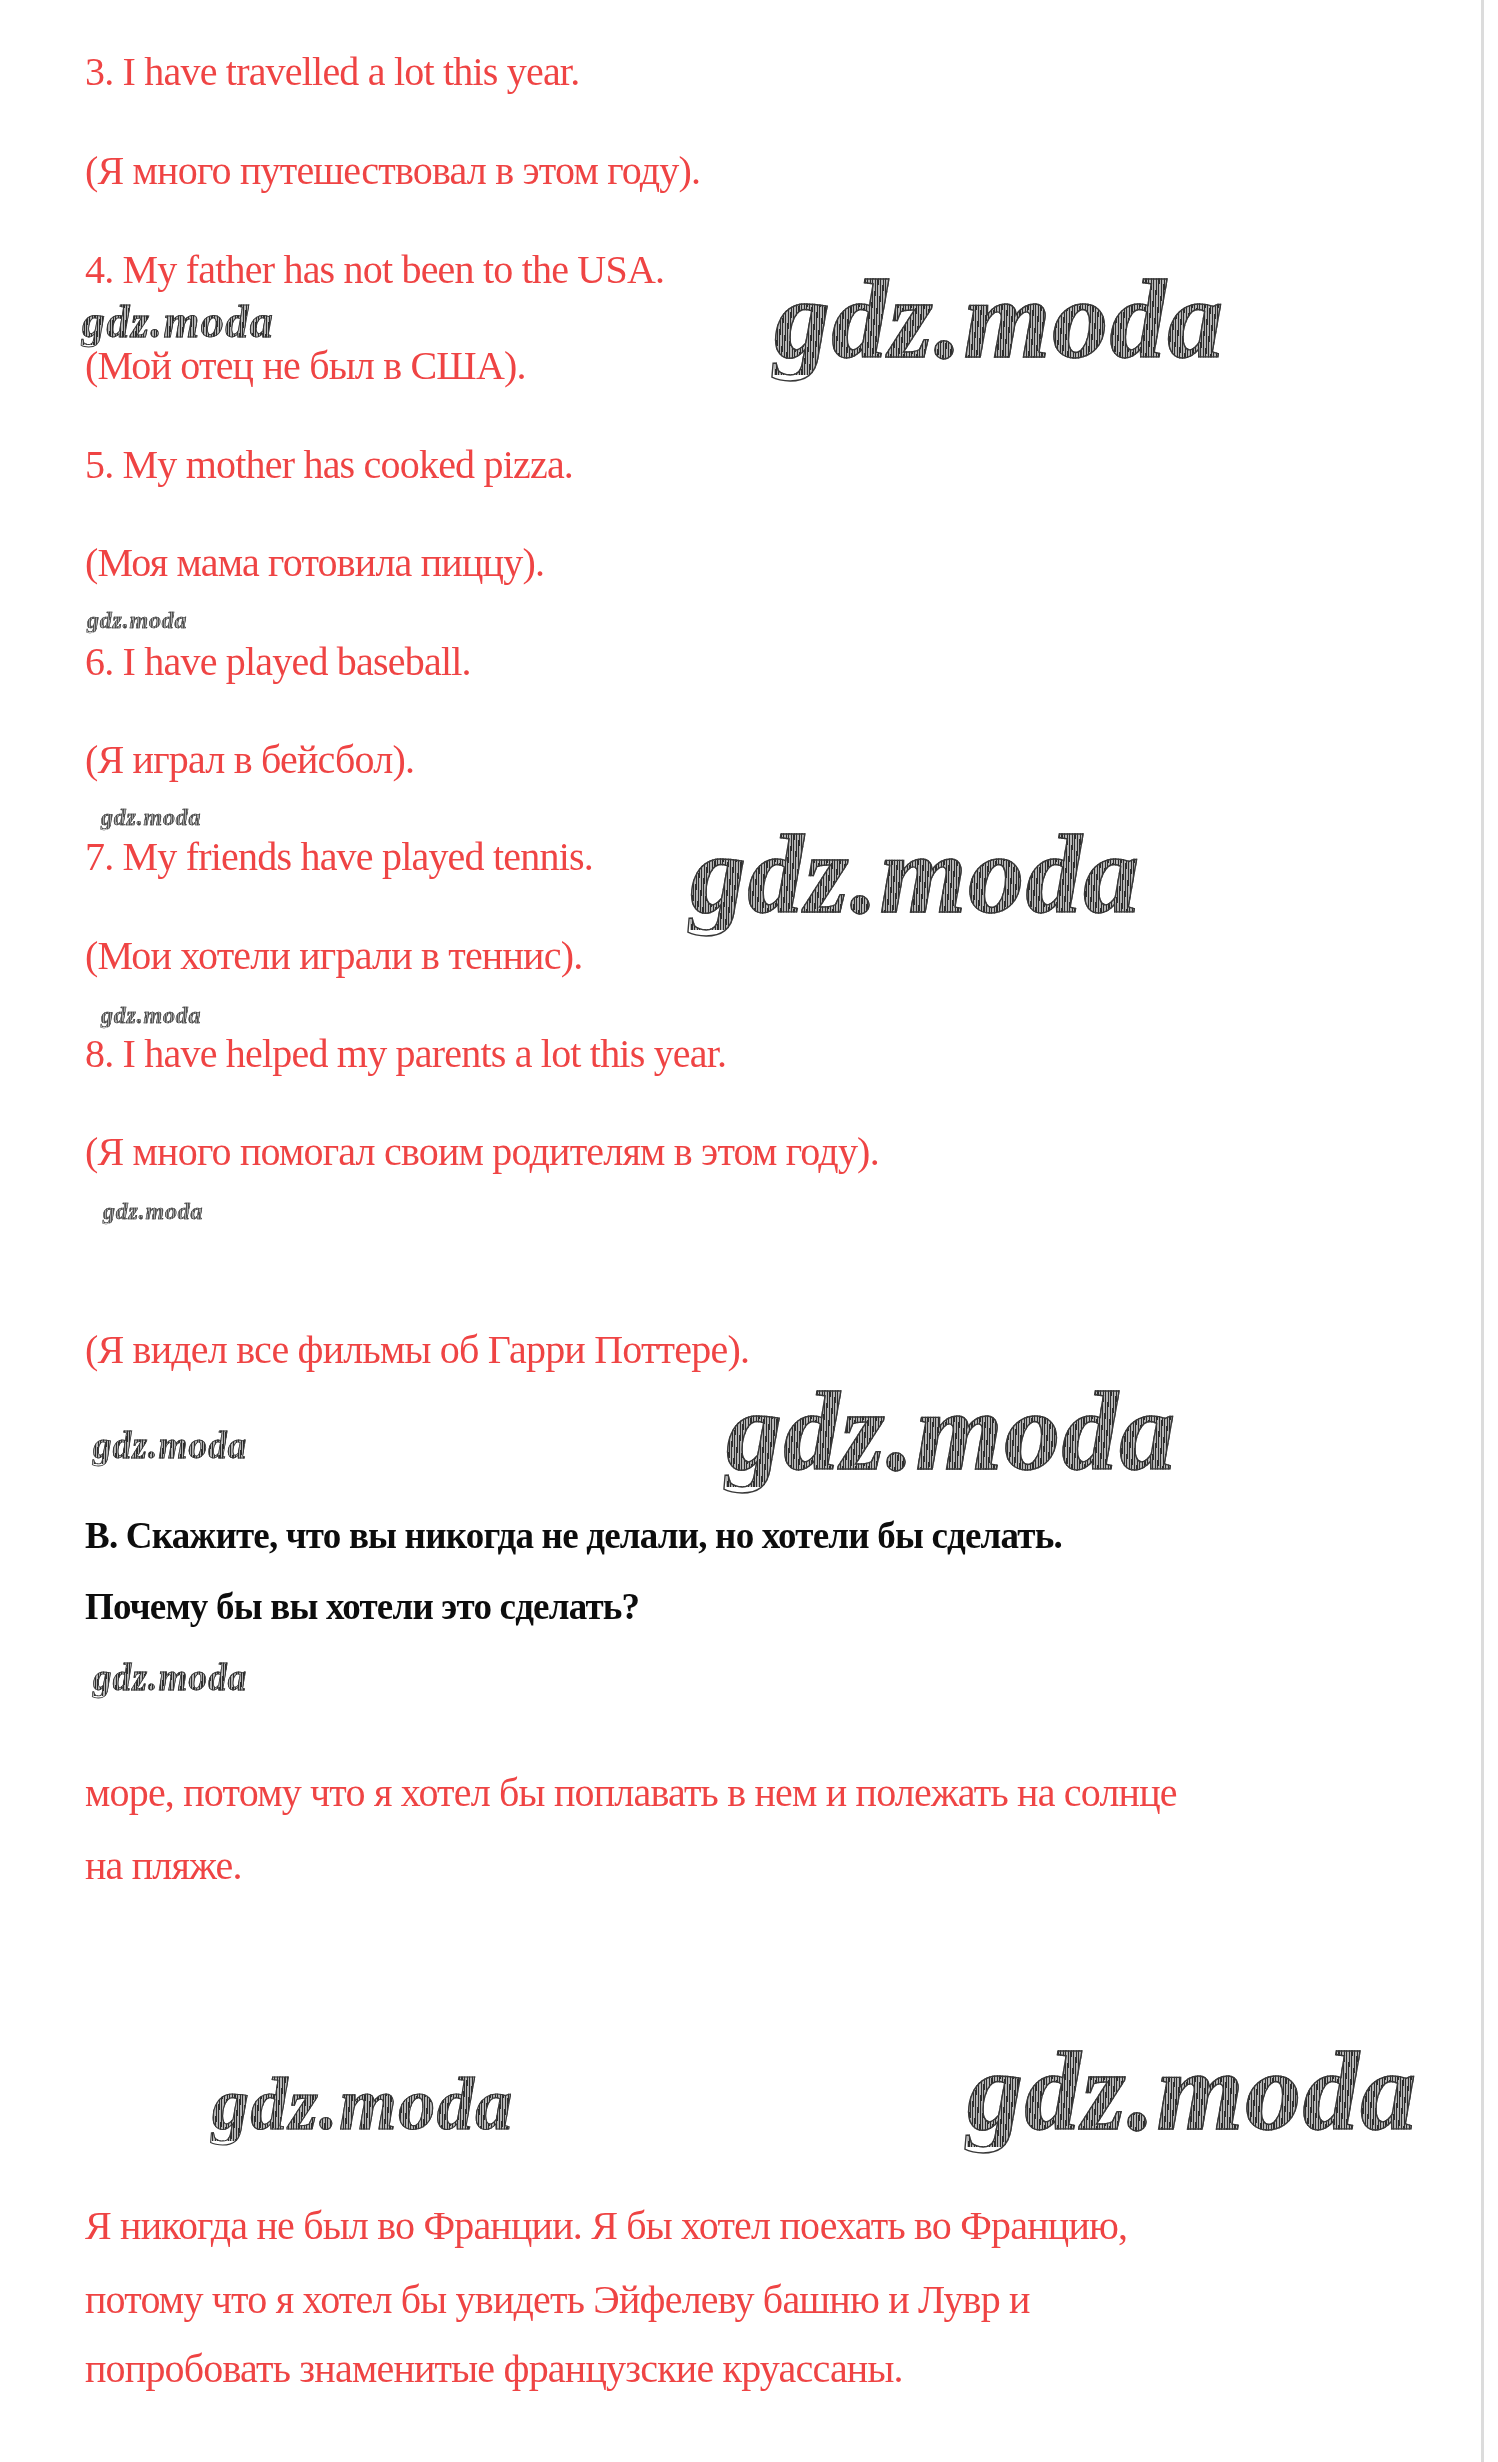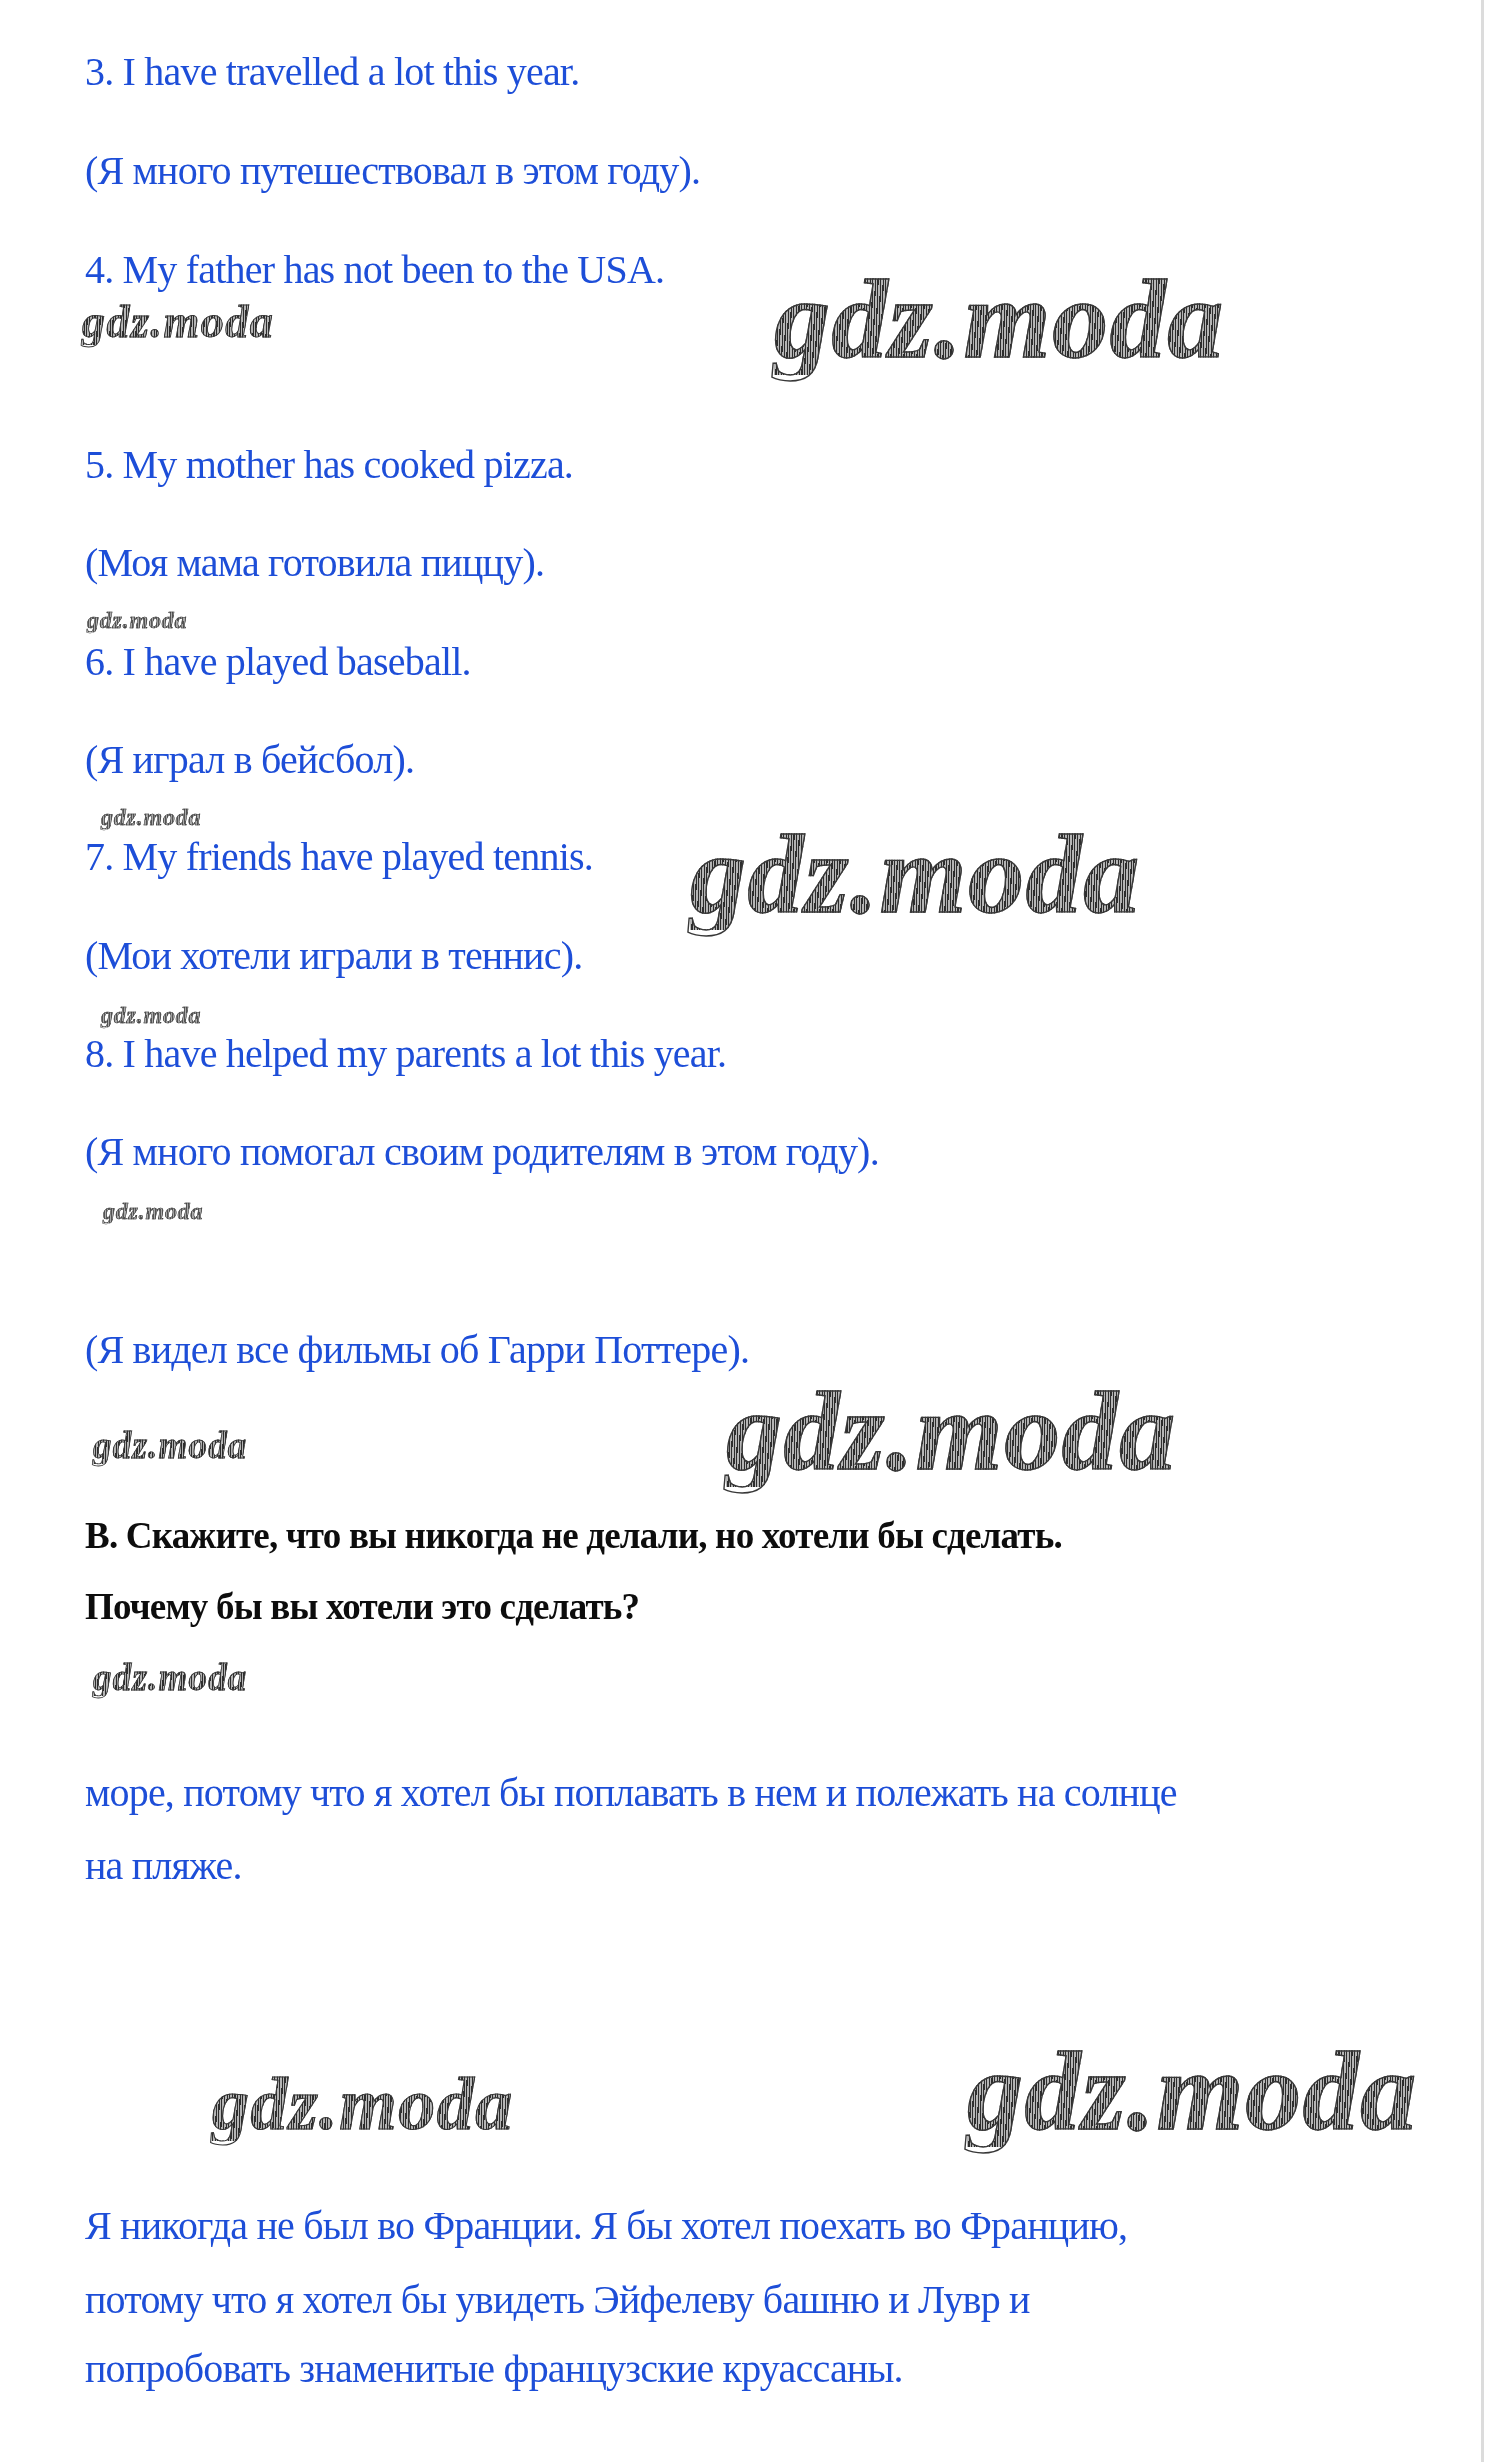--- a/index.html
+++ b/index.html
@@ -11,21 +11,21 @@
     overflow: hidden;
     font-family: "Liberation Serif", serif;
   }
   .line {
     position: absolute;
     left: 85px;
     white-space: nowrap;
     font-size: 40px;
     line-height: 1.15;
     letter-spacing: -0.8px;
-    color: #1d4ed8;
+    color: #ef4444;
   }
   .line.bold {
     font-weight: bold;
     font-size: 37px;
     color: #0d0d0d;
   }
   
   .wm {
     position: absolute;
     white-space: nowrap;
@@ -54,20 +54,21 @@
 </style>
 </head>
 <body>
 
 <div id="page">
 
   <div class="line" style="top:49px">3. I have travelled a lot this year.</div>
   <div class="line" style="top:148px">(Я много путешествовал в этом году).</div>
 
   <div class="line" style="top:247px">4. My father has not been to the USA.</div>
+  <div class="line" style="top:343px">(Мой отец не был в США).</div>
 
   <div class="line" style="top:442px">5. My mother has cooked pizza.</div>
   <div class="line" style="top:540px">(Моя мама готовила пиццу).</div>
 
   <div class="line" style="top:639px">6. I have played baseball.</div>
   <div class="line" style="top:737px">(Я играл в бейсбол).</div>
 
   <div class="line" style="top:834px">7. My friends have played tennis.</div>
   <div class="line" style="top:933px">(Мои хотели играли в теннис).</div>
 

